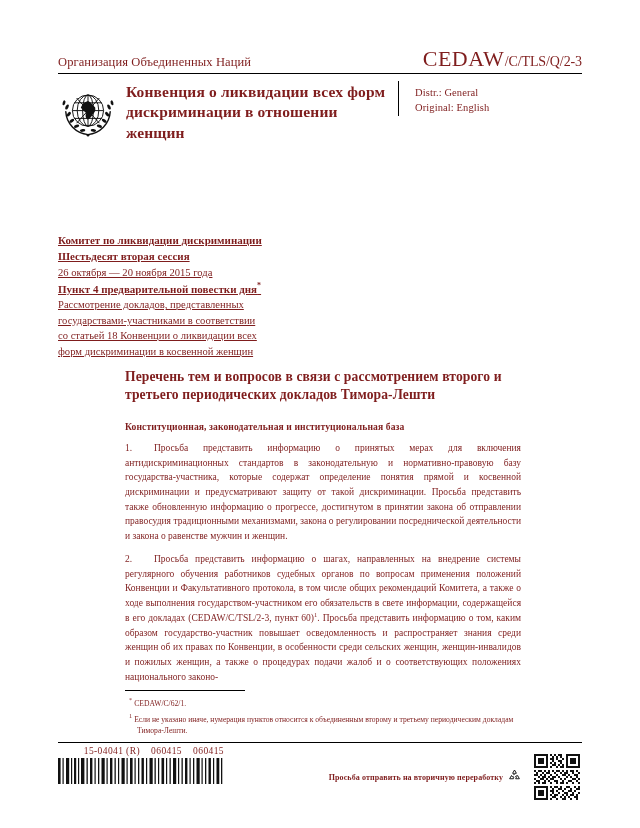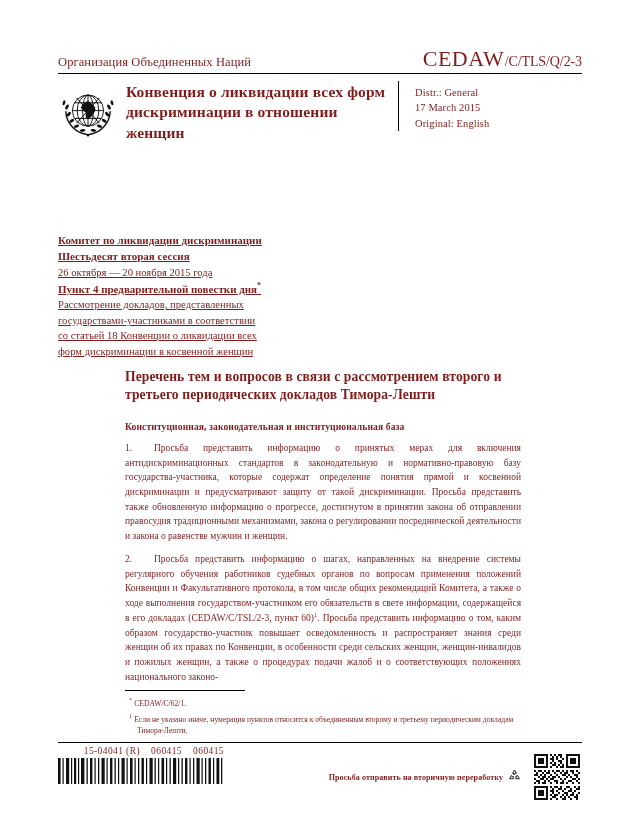--- a/index.html
+++ b/index.html
@@ -265,21 +265,20 @@
           </svg>
         </span>
       </div>
 
       <div class="title-cell">
         <div class="conv-title">Конвенция о ликвидации всех форм дискриминации в отношении женщин</div>
       </div>
 
       <div class="distr-cell">
         <div>Distr.: General</div>
-        <div>17 March 2015</div>
         <div>Original: English</div>
       </div>
 
     </div>
   </div>
 
   <div class="committee">
     <div class="b">Комитет по ликвидации дискриминации</div>
     <div class="b">Шестьдесят вторая сессия</div>
     <div class="n">26 октября — 20 ноября 2015 года</div>

